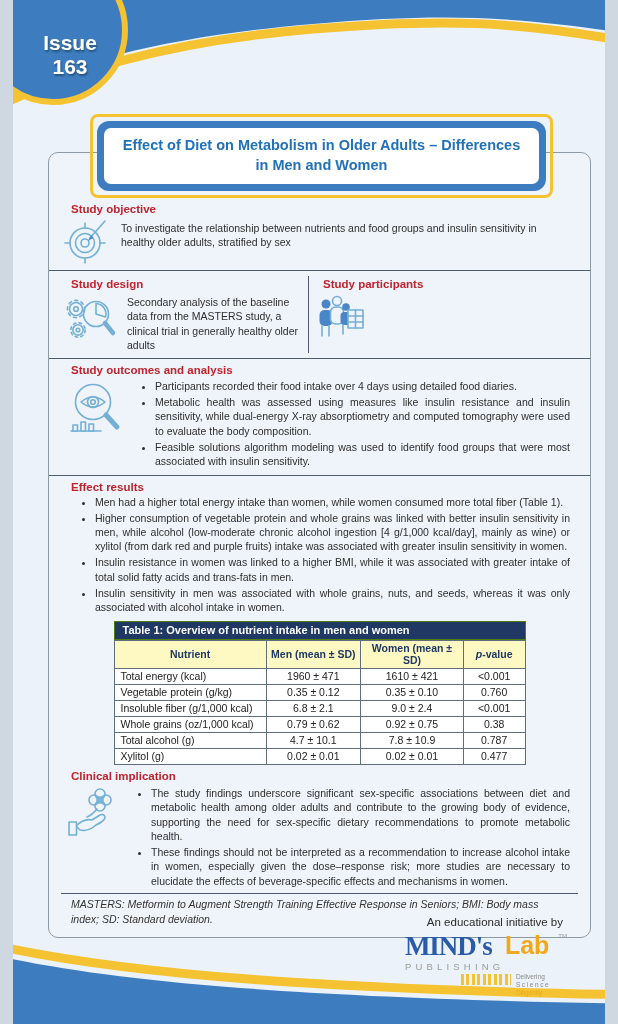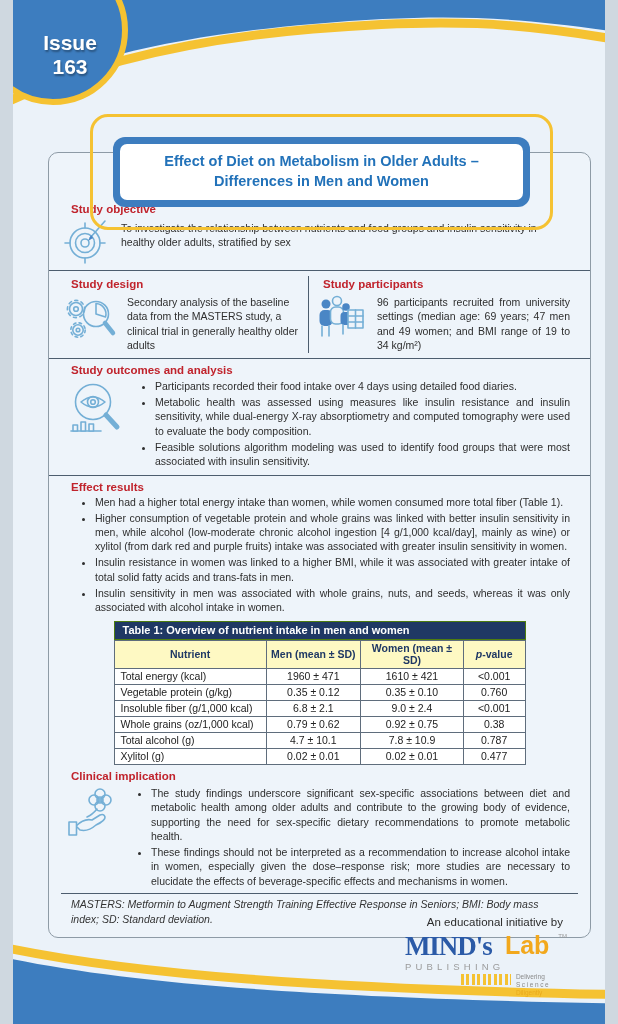--- a/index.html
+++ b/index.html
@@ -20,21 +20,21 @@
   }
   .issue-text {
     position:absolute; left:36px; top:70px; width:100px; text-align:center;
     color:#fff; font-weight:bold; font-size:21px; line-height:1.15;
     text-shadow:1px 2px 2px rgba(0,0,0,.35);
   }
 
   
   .title-outer {
     position:absolute; left:77px; top:114px; width:463px; z-index:6;
-    border:3px solid #F5C232; border-radius:18px; padding:20px;
+    border:3px solid #F5C232; border-radius:8px; padding:4px;
   }
   .title-blue { background:#3D7DBF; border-radius:12px; padding:7px; }
   .title-white {
     background:#fff; border-radius:7px; padding:7px 14px 8px;
     text-align:center; color:#2272B9; font-weight:bold; font-size:14.5px; line-height:1.4;
   }
 
   
   .card {
     position:absolute; left:35px; top:152px; width:543px; min-height:748px;
@@ -173,21 +173,20 @@
               <rect x="15.5" y="15" width="13" height="17" rx="5" fill="#EEF4FA"></rect>
             </g>
             <circle cx="31" cy="15" r="3.8" class="icf"></circle>
             <rect x="25.5" y="20" width="11" height="13" rx="4" class="icf"></rect>
             <g class="ic">
               <rect x="33" y="18" width="15" height="18" fill="#EEF4FA"></rect>
               <path d="M33,24 H48 M33,30 H48 M40.5,18 V36"></path>
               <path d="M7,34 V44 M14,34 V44 M28,33 V42"></path>
             </g>
           </svg>
-          <div class="body-t just" style="padding-top:3px">96 participants recruited from university settings (median age: 69 years; 47 men and 49 women; and BMI range of 19 to 34 kg/m²)</div>
         </div>
       </div>
     </div>
 
     <div class="hr"></div>
 
     <div class="sec-head">Study outcomes and analysis</div>
     <div class="iconrow">
       <svg class="iconbox" width="64" height="60" viewBox="0 0 64 60">
         <g class="ic">

